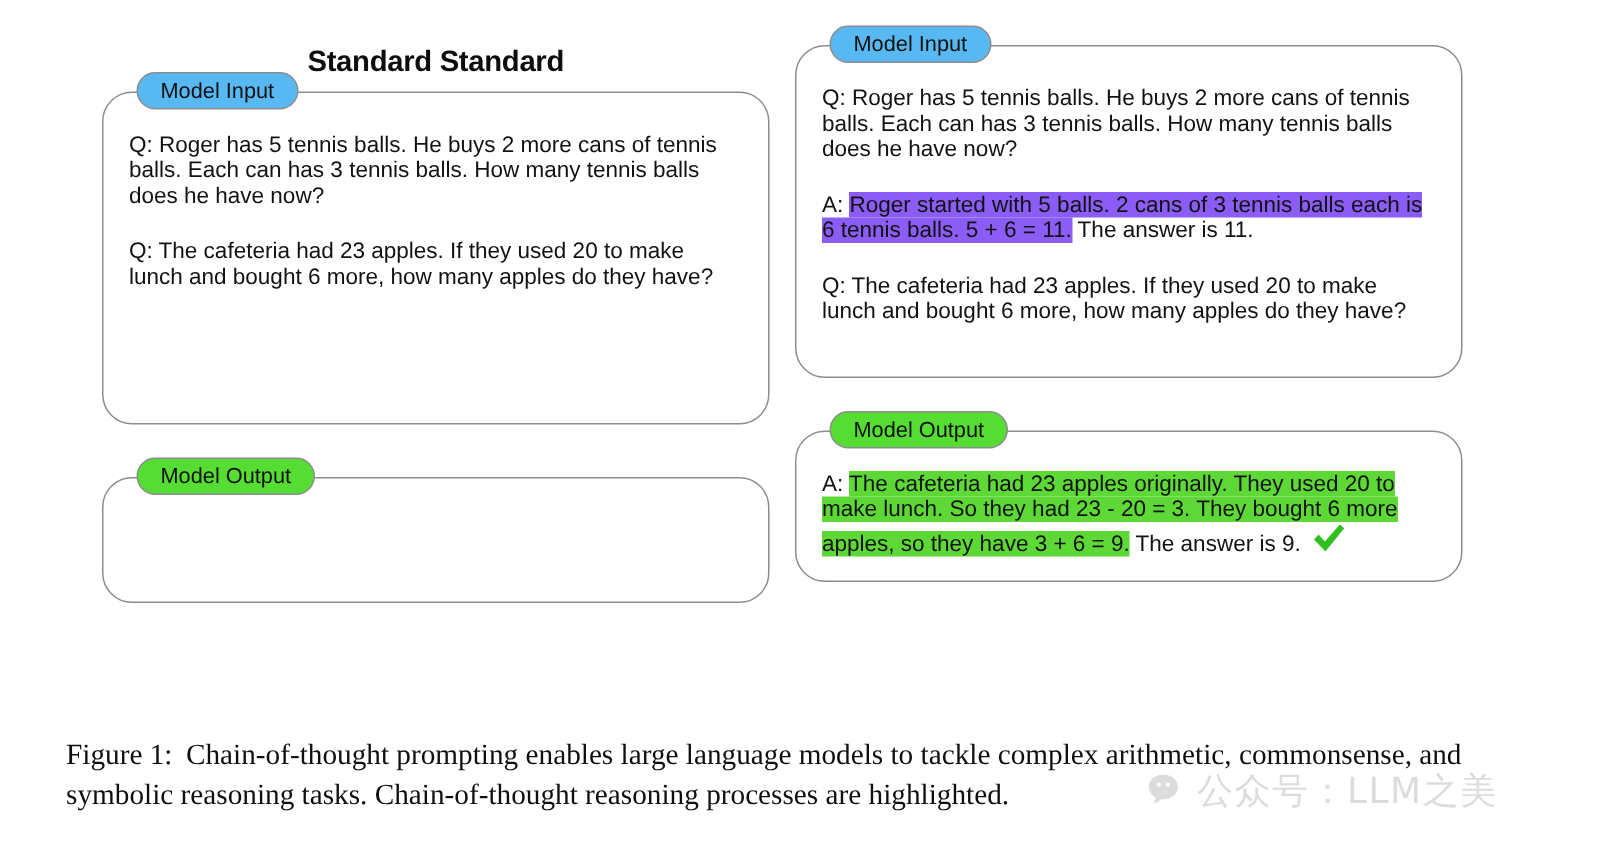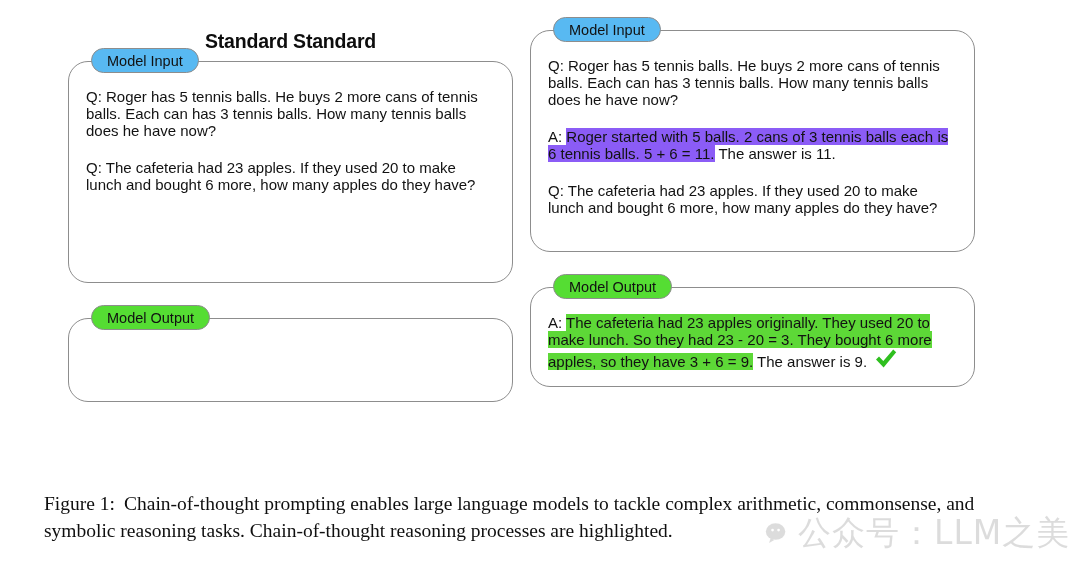--- a/index.html
+++ b/index.html
@@ -121,21 +121,21 @@
     top: 511px;
     display: flex;
     align-items: center;
     gap: 7px;
     opacity: 0.30;
     pointer-events: none;
     user-select: none;
   }
   #watermark .wm-text {
     font-family: "DejaVu Sans", sans-serif;
-    font-size: 33px;
+    font-size: 24px;
     color: #8f8f8f;
     letter-spacing: 1px;
     white-space: nowrap;
   }
   #watermark .wm-icon {
     width: 26px; height: 26px;
     flex: 0 0 26px;
   }
 </style>
 </head>

